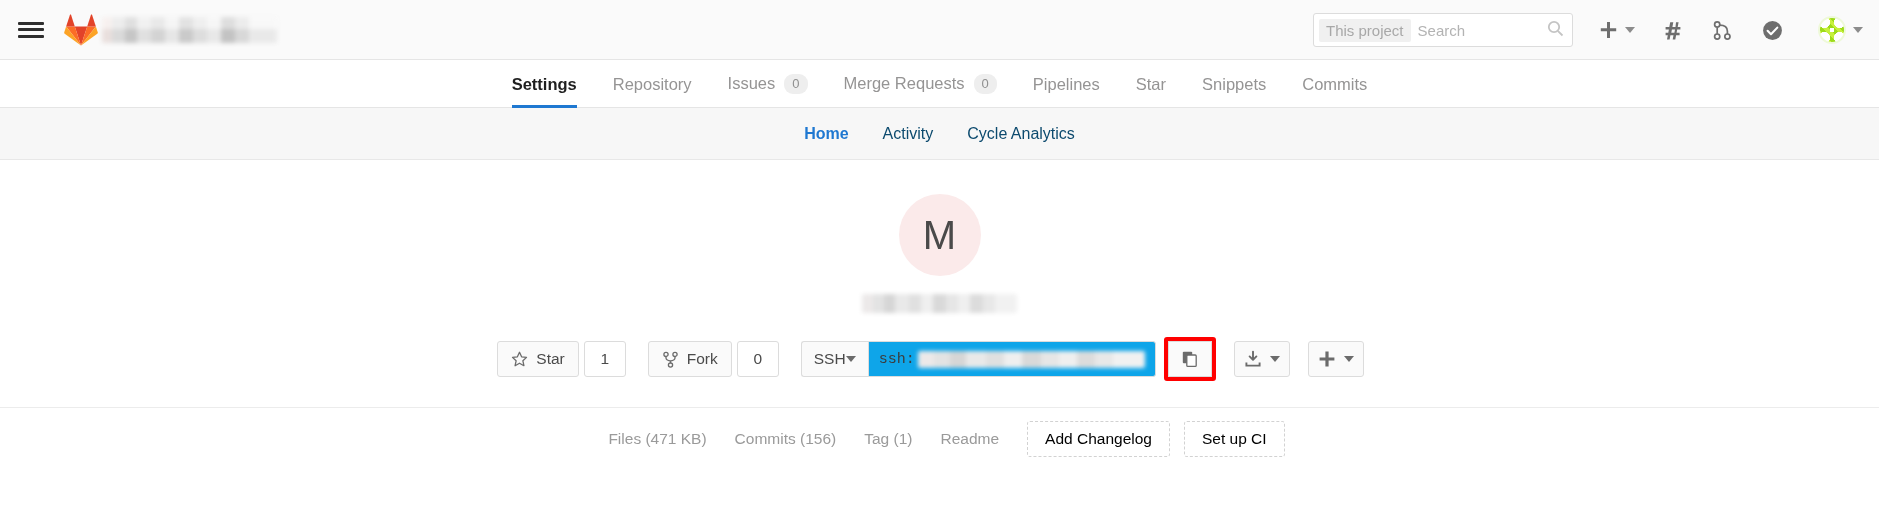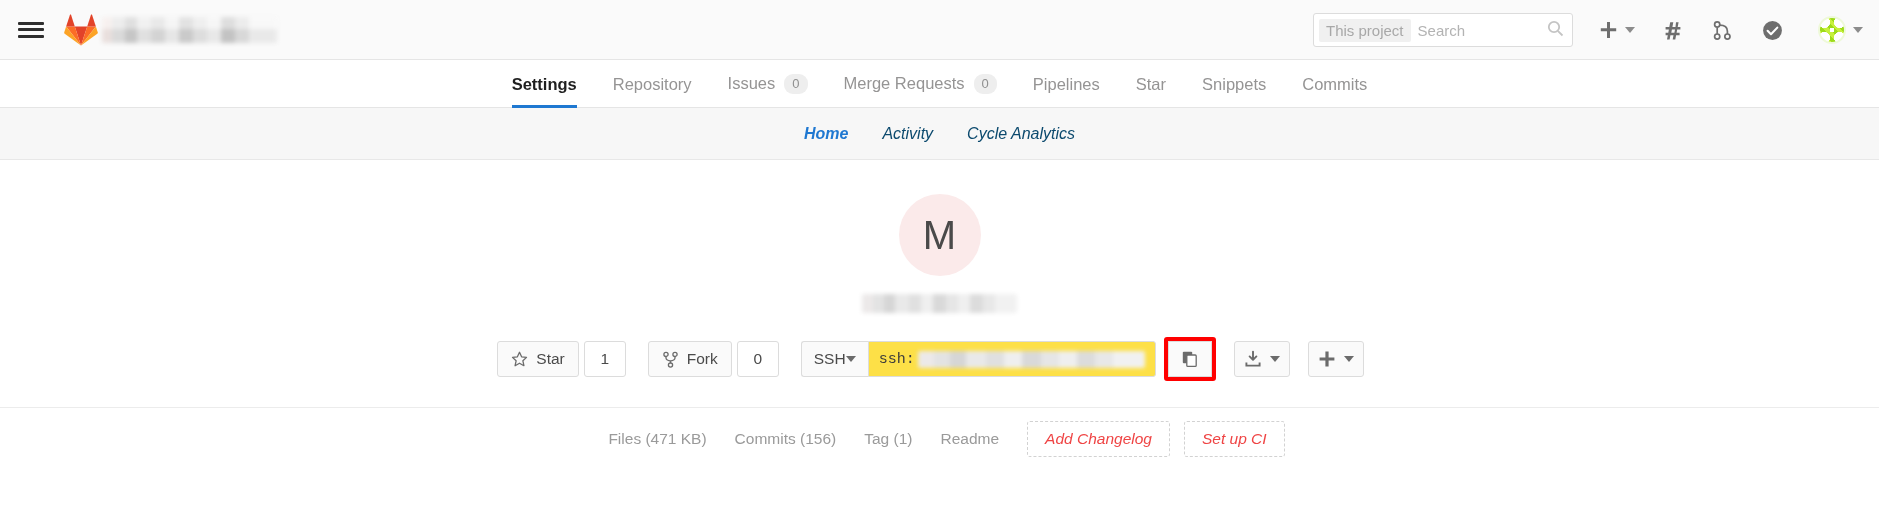--- a/index.html
+++ b/index.html
@@ -112,21 +112,21 @@
     height: 3px; background: #1f78d1;
   }
   .badge {
     background: #eeeeee; color: #8f8f8f; font-size: 13px; font-weight: normal;
     border-radius: 9px; padding: 2px 8px; line-height: 1.25;
   }
 
   
   .subnav-bar {
     height: 52px; background: #f7f7f7; border-bottom: 1px solid #e8e8e8;
-    display: flex; align-items: center; justify-content: center; font-style: italic;
+    display: flex; align-items: center; justify-content: center;
   }
   .subnav { display: flex; gap: 0; }
   .subnav-item {
     padding: 0 17px; font-size: 16px; color: #0c4a6e; cursor: pointer;
   }
   .subnav-item.active { color: #1f78d1; font-weight: bold; }
 
   
   .project-header {
     background: #fff; padding-top: 34px;
@@ -160,21 +160,21 @@
 
   .clone-group { display: flex; align-items: center; }
   .clone-proto {
     height: 36px; border: 1px solid #dcdcdc; border-right: none;
     background: #fafafa; border-radius: 3px 0 0 3px;
     display: flex; align-items: center; padding: 0 12px; 
     font-size: 15.5px; color: #4a4a4a; cursor: pointer;
   }
   .clone-field {
     height: 36px; width: 288px; border: 1px solid #dcdcdc;
-    background: #fde047; border-radius: 0 3px 3px 0;
+    background: #0ea5e9; border-radius: 0 3px 3px 0;
     display: flex; align-items: center; padding: 0 10px;
     font-family: "Liberation Mono", monospace; font-size: 15px; color: #3c3c3c;
     overflow: hidden;
   }
   .clone-url-blur { width: 250px; height: 17px; margin-left: 3px; }
 
   .copy-btn-wrap {
     margin-left: 8px;
     border: 4px solid #ff0000; border-radius: 3px;
     padding: 0; display: flex;
@@ -197,23 +197,23 @@
   .stats-row {
     height: 62px; display: flex; align-items: center; justify-content: center;
     background: #fff;
   }
   .stat-link {
     font-size: 15.5px; color: #9a9a9a; padding: 0 14px; cursor: pointer;
     white-space: nowrap;
   }
   .dashed-btn {
     height: 36px; border: 1px dashed #d2d2d2; border-radius: 3px;
-    background: #fff; color: #ef4444; font-size: 15.5px;
+    background: #fff; color: #000000; font-size: 15.5px;
     display: flex; align-items: center; padding: 0 17px;
-    margin-left: 14px; cursor: pointer; white-space: nowrap; font-style: italic;
+    margin-left: 14px; cursor: pointer; white-space: nowrap;
   }
 </style>
 </head>
 <body>
 
 <div class="navbar">
 
   <div class="hamburger">
     <span></span>
       <span></span>

